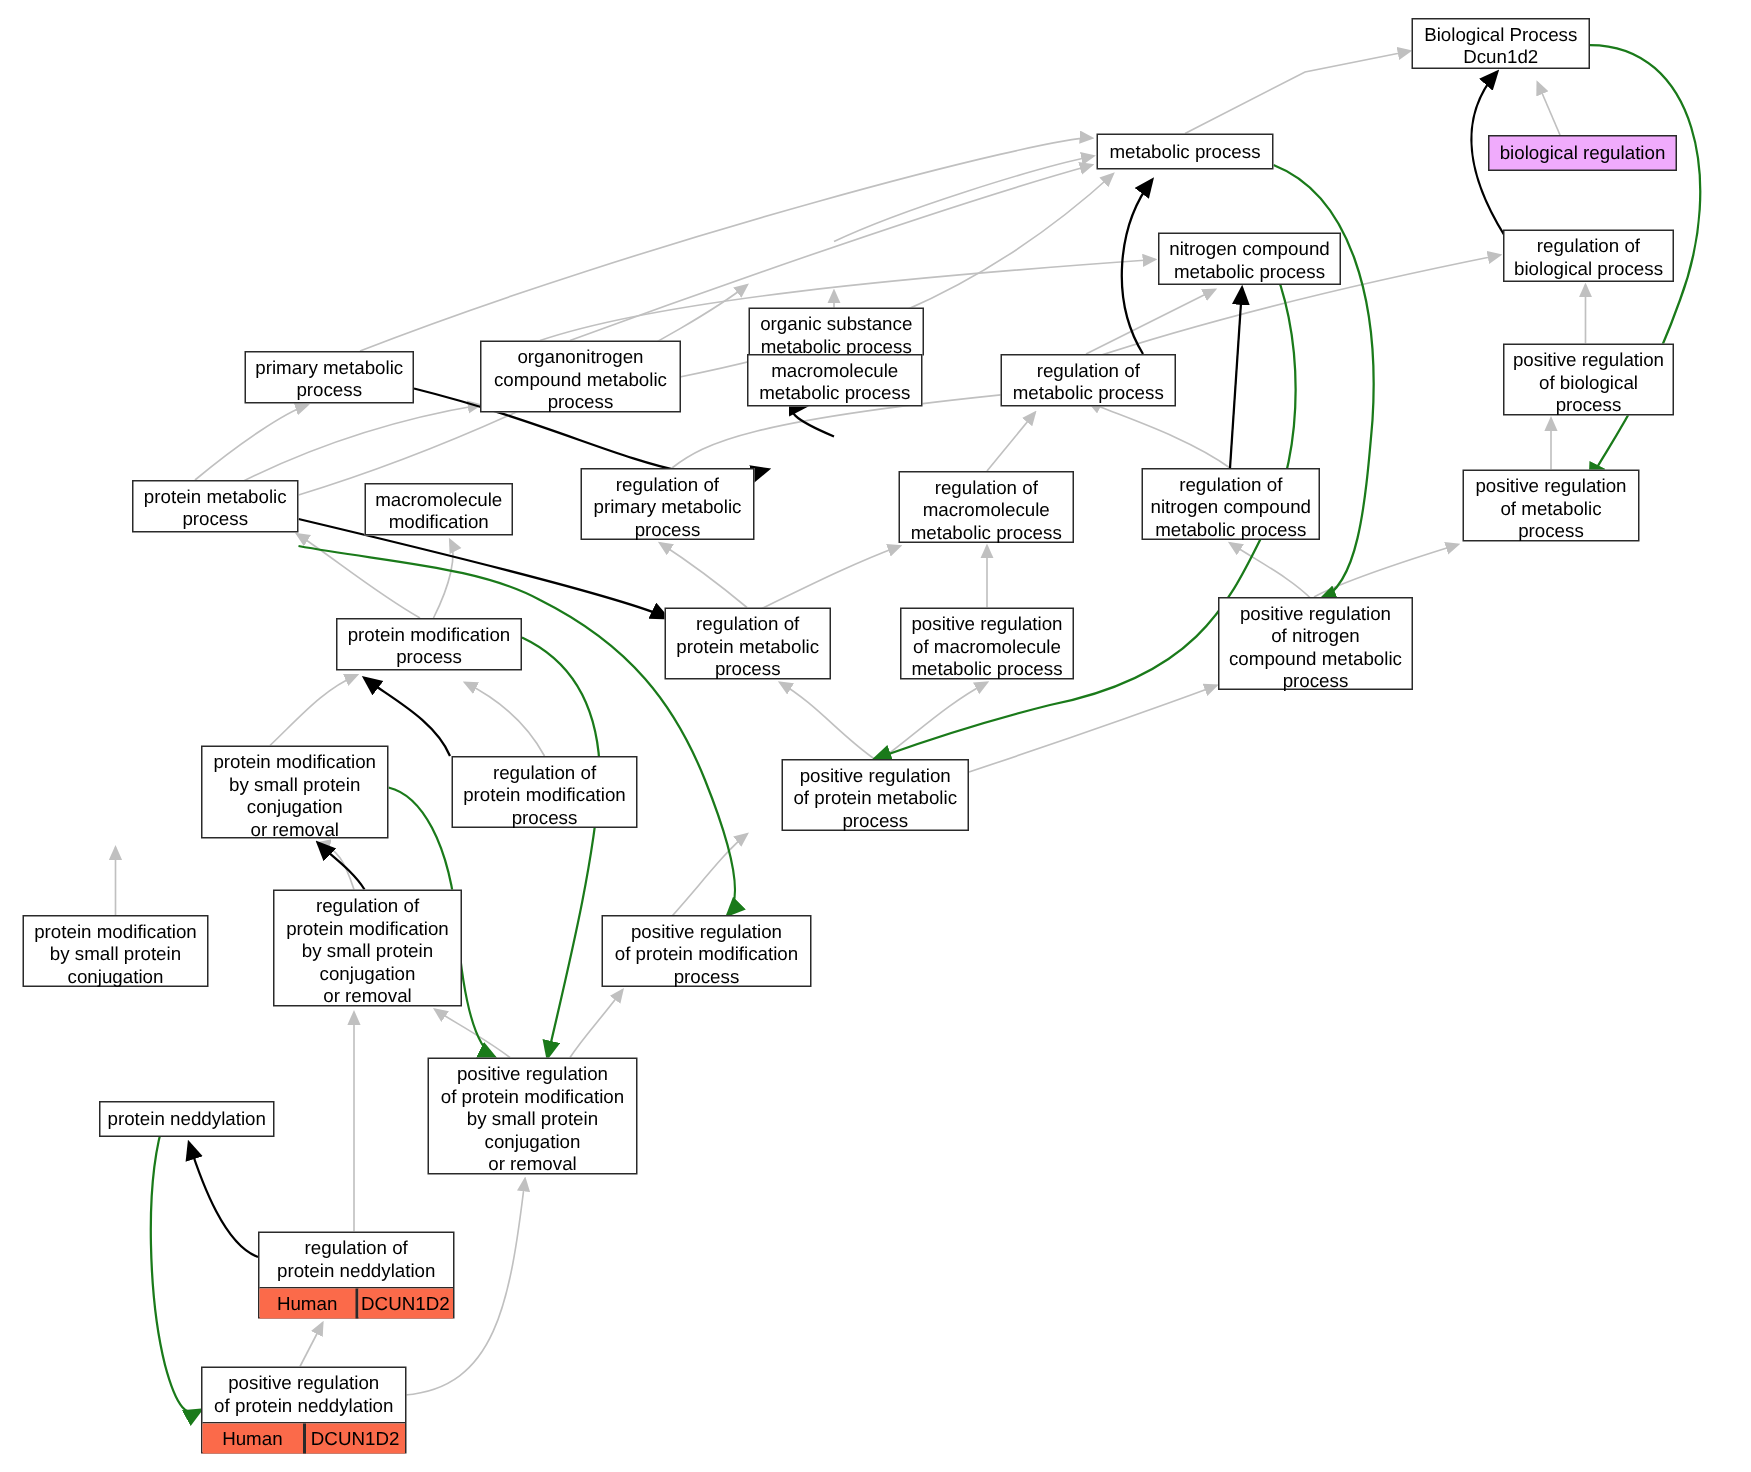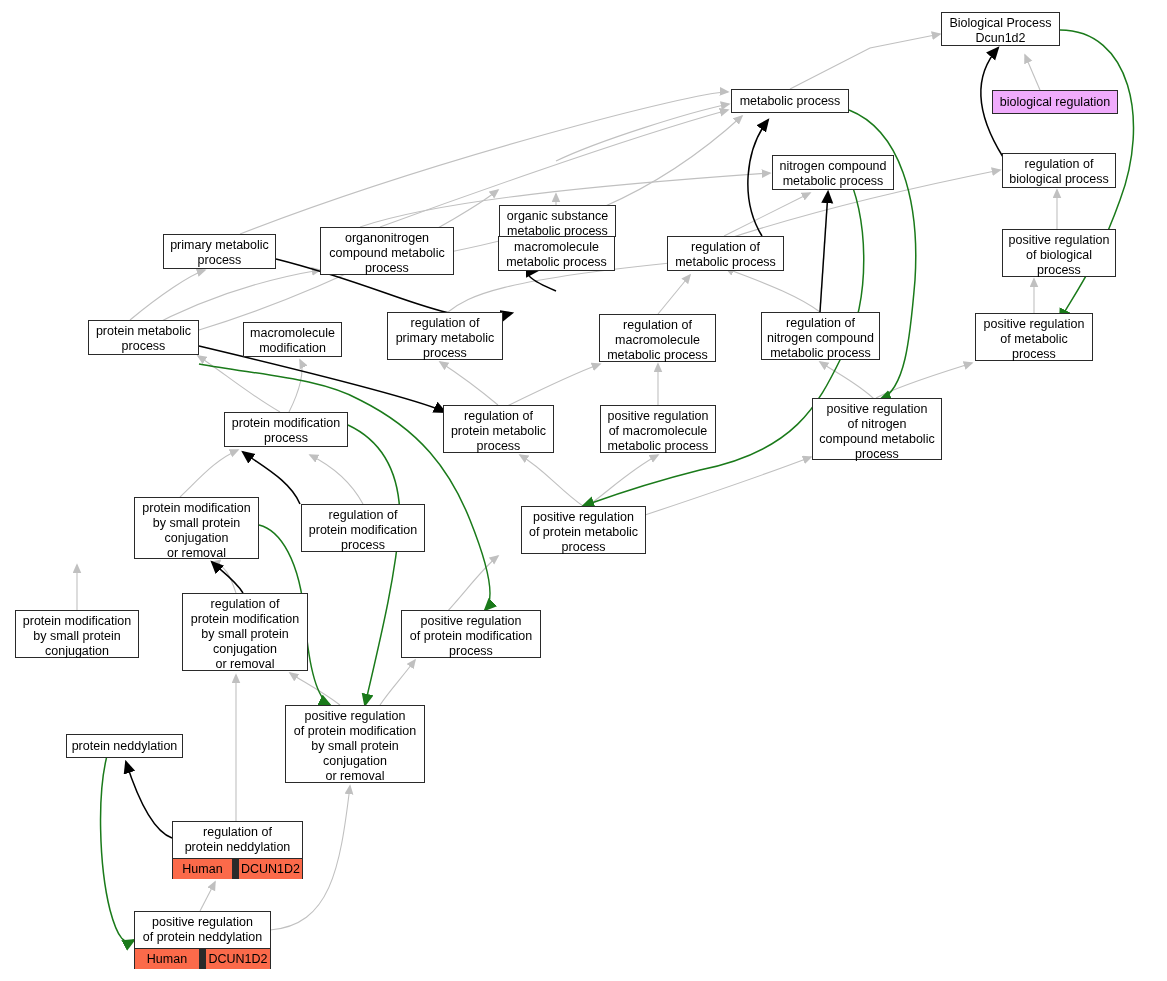--- a/index.html
+++ b/index.html
@@ -10,21 +10,21 @@
   .node{position:absolute;box-sizing:border-box;border:1px solid #2a2a2a;
         background:#ffffff;display:flex;flex-direction:column;align-items:stretch;
         }
   .node .label{display:flex;align-items:center;justify-content:center;
         text-align:center;font-size:12.5px;line-height:15px;color:#000000;
         padding:3px 4px;white-space:pre-line;flex:1 1 auto;}
   .node.root{border-width:1px;}
   .genebar{display:flex;border-top:1px solid #2a2a2a;}
   .genebar .cell{flex:1 1 50%;text-align:center;font-size:12.5px;line-height:18px;
         color:#000000;padding:1px 2px;}
-  .genebar .cell.left{border-right:7px solid #be185d;}
+  .genebar .cell.left{border-right:2px solid #be185d;}
 </style>
 </head>
 <body>
 
 <div id="canvas">
   <svg id="edges" viewBox="0 0 1167 981" xmlns="http://www.w3.org/2000/svg">
     <defs>
       <marker id="ah-grey" markerWidth="9" markerHeight="9" refX="7.5" refY="4" orient="auto">
         <path d="M0,0 L9,4 L0,8 z" fill="#c0c0c0"></path>
       </marker>

